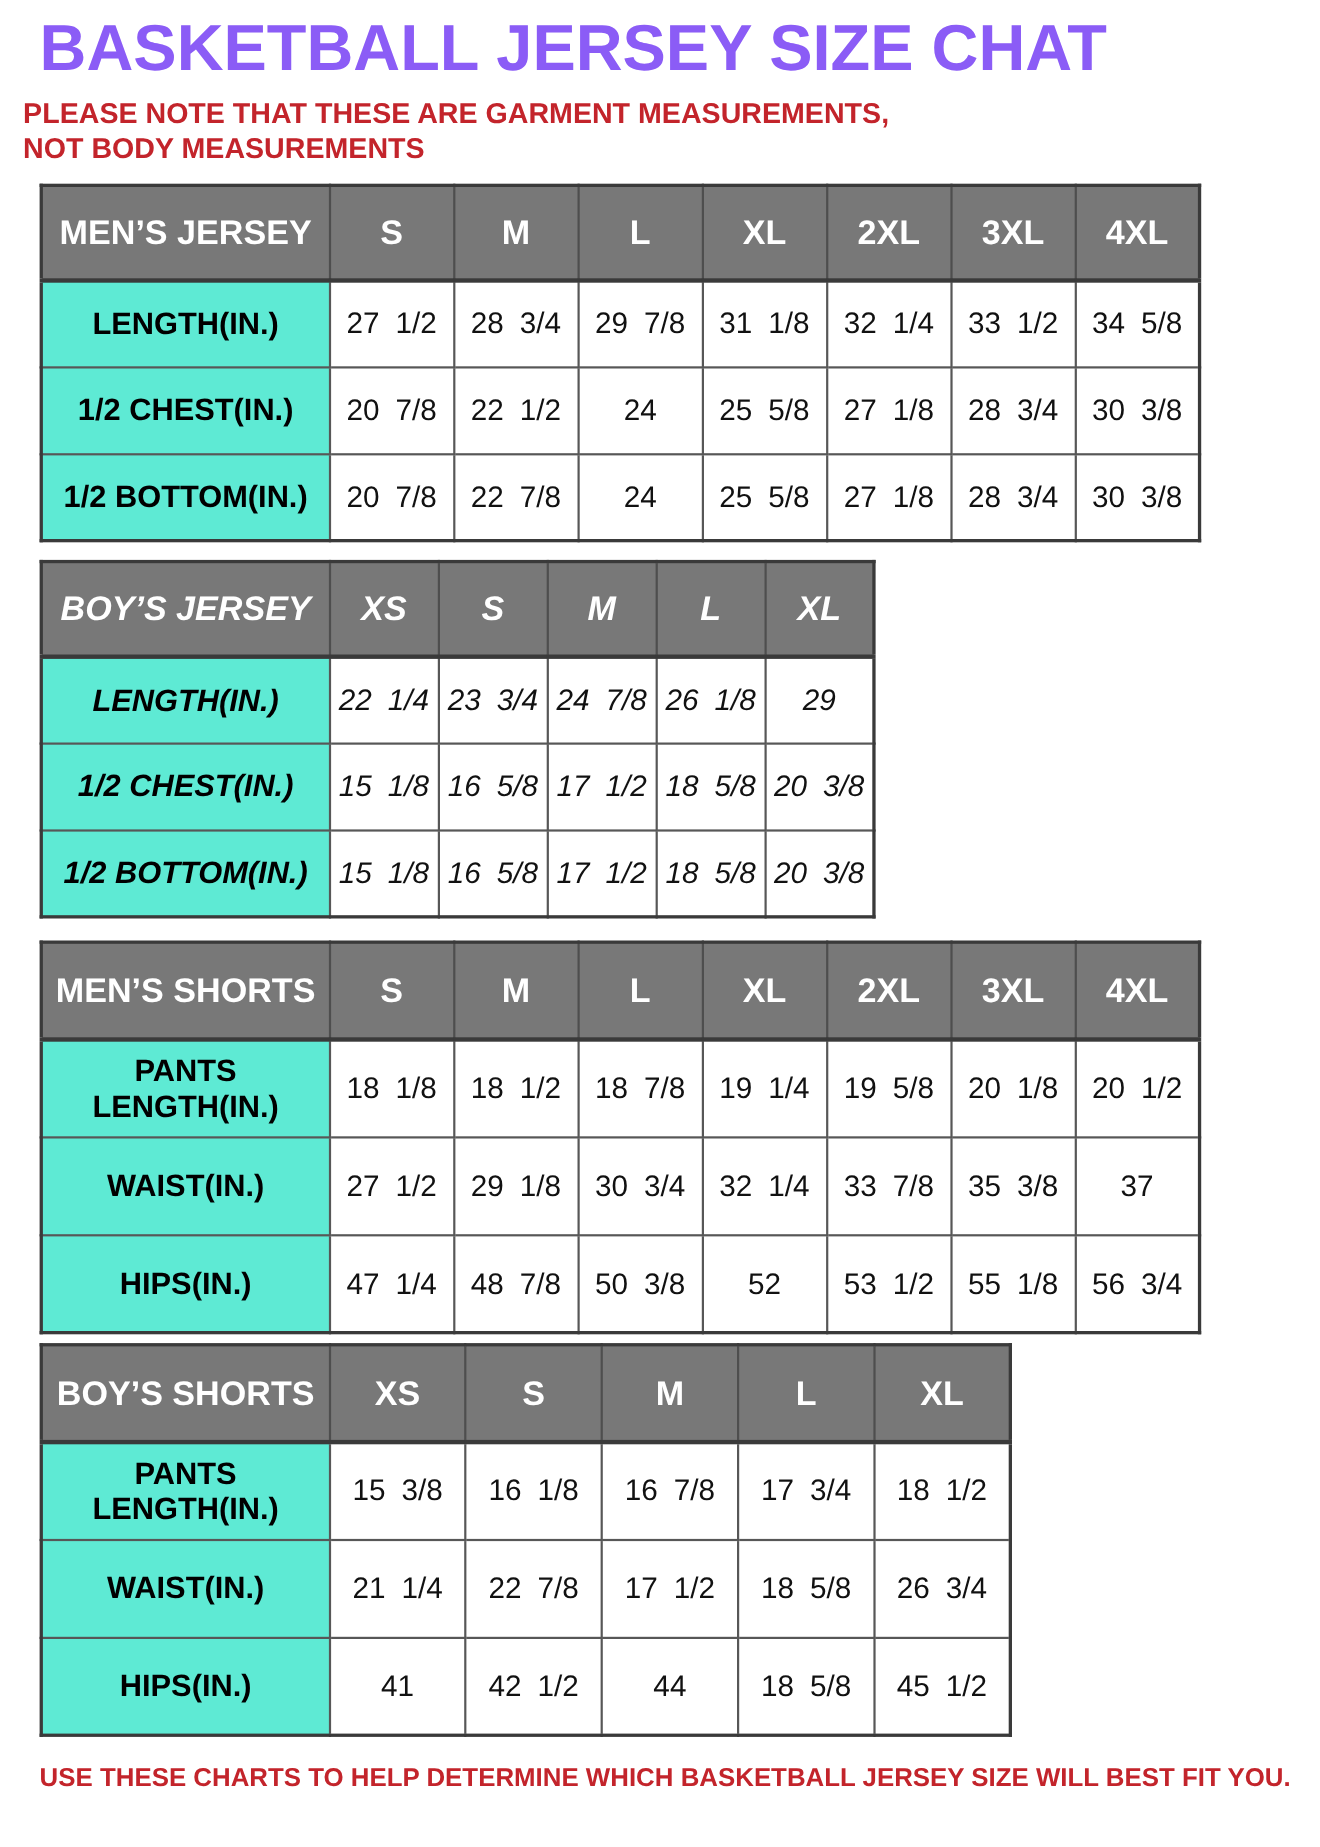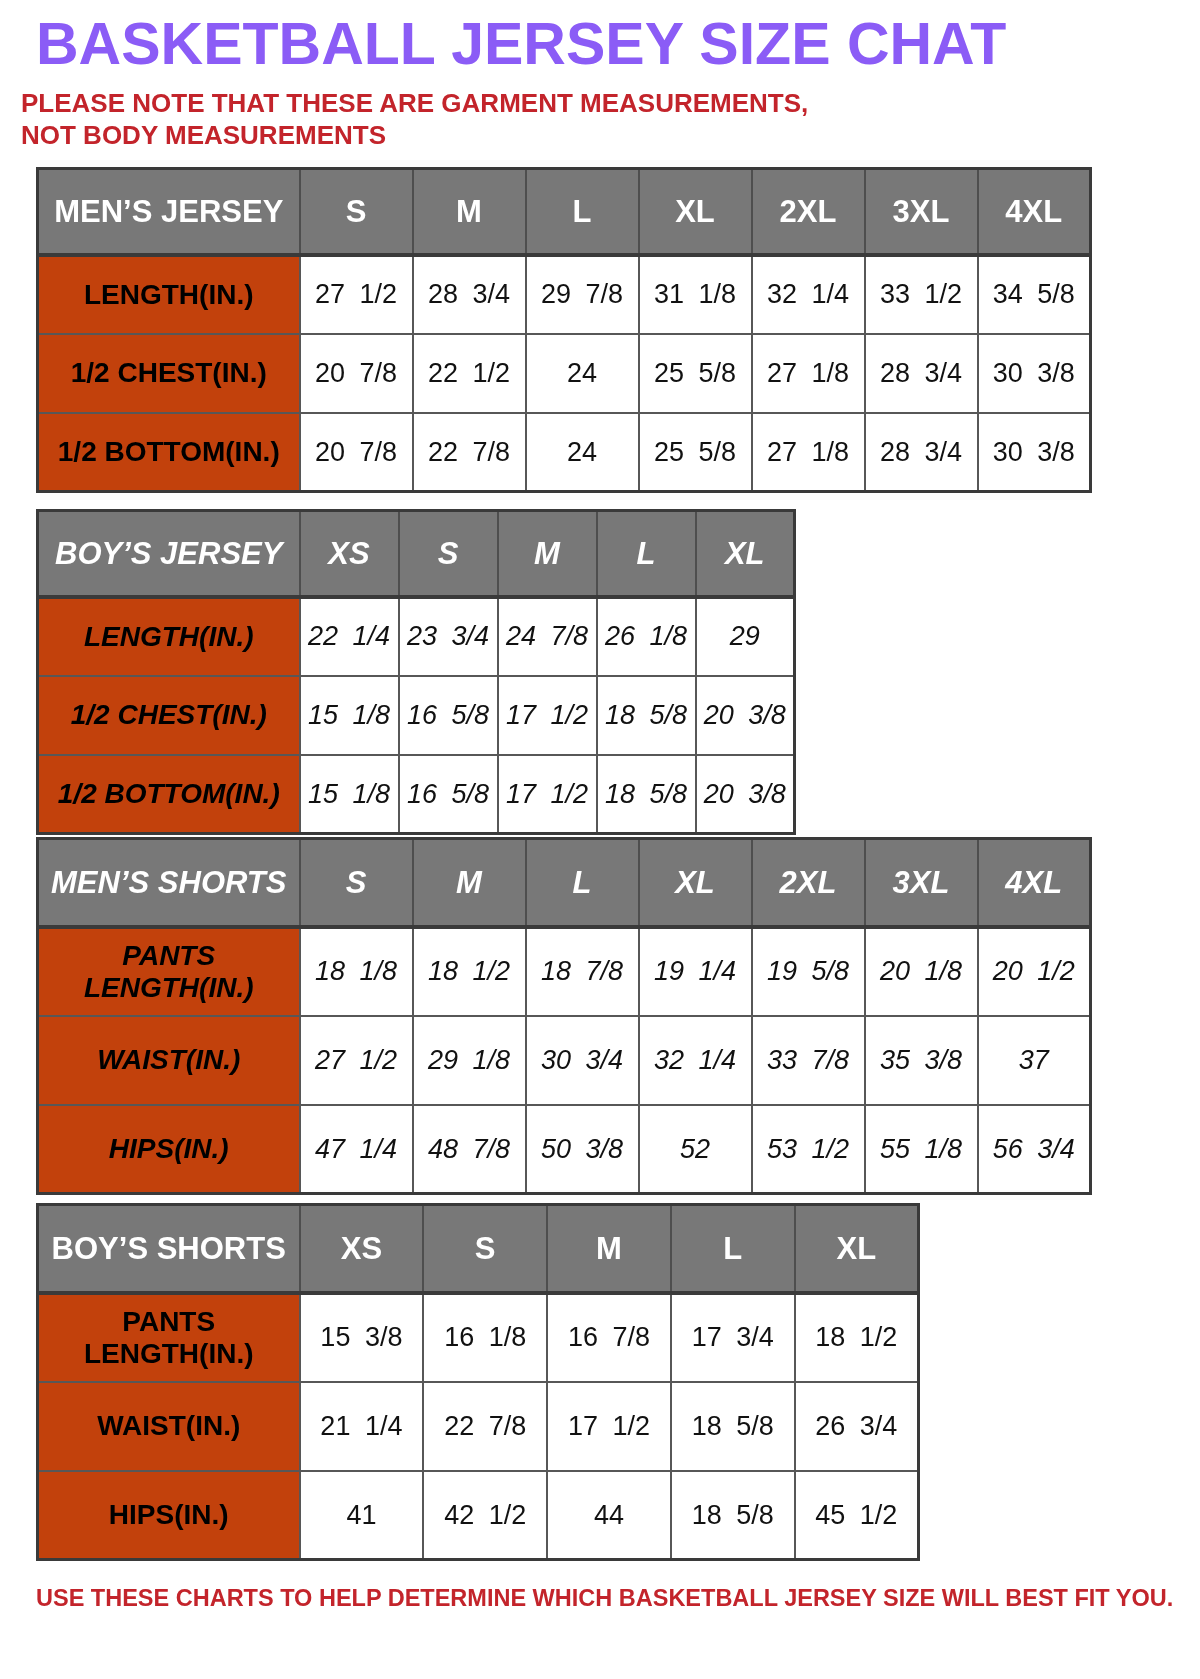--- a/index.html
+++ b/index.html
@@ -34,34 +34,34 @@
     border:2px solid var(--border-inner);
     padding:0 2px;text-align:center;vertical-align:middle;
   }
   table.size-table thead tr{border-bottom:4px solid var(--border-dark);}
   table.size-table thead th{
     background:var(--header-bg);color:var(--header-text);
     font-size:31px;font-weight:700;height:86px;
     border-color:#4e4e4e;
   }
   table.size-table tbody th{
-    font-size:28px;font-weight:700;color:#000;background:#c2410c;
+    font-size:28px;font-weight:700;color:#000;background:#5eead4;
     line-height:1.15;
   }
   table.size-table tbody td{
     font-size:27px;font-weight:400;word-spacing:7px;color:#111;
   }
   table.size-table tbody th,table.size-table tbody td{height:79px;}
   table.tall tbody th,table.tall tbody td{height:89px;}
   table.tall thead th{height:88px;}
   .w-mens{width:1056px;}
   .w-boys-jersey{width:760px;font-style:italic;}
   .w-boys-shorts{width:884px;}
   col.col-label{width:262px;}
-  #t3{margin-top:2px;font-style:italic;}
+  #t3{margin-top:20px;}
   #t4{margin-top:8px;}
   .footer-note{
     margin:24px 2px 0 36px;
     color:var(--red);font-size:23.5px;font-weight:700;white-space:nowrap;
   }
 </style>
 </head>
 <body>
 
 <h1 class="page-title">BASKETBALL JERSEY SIZE CHAT</h1>

